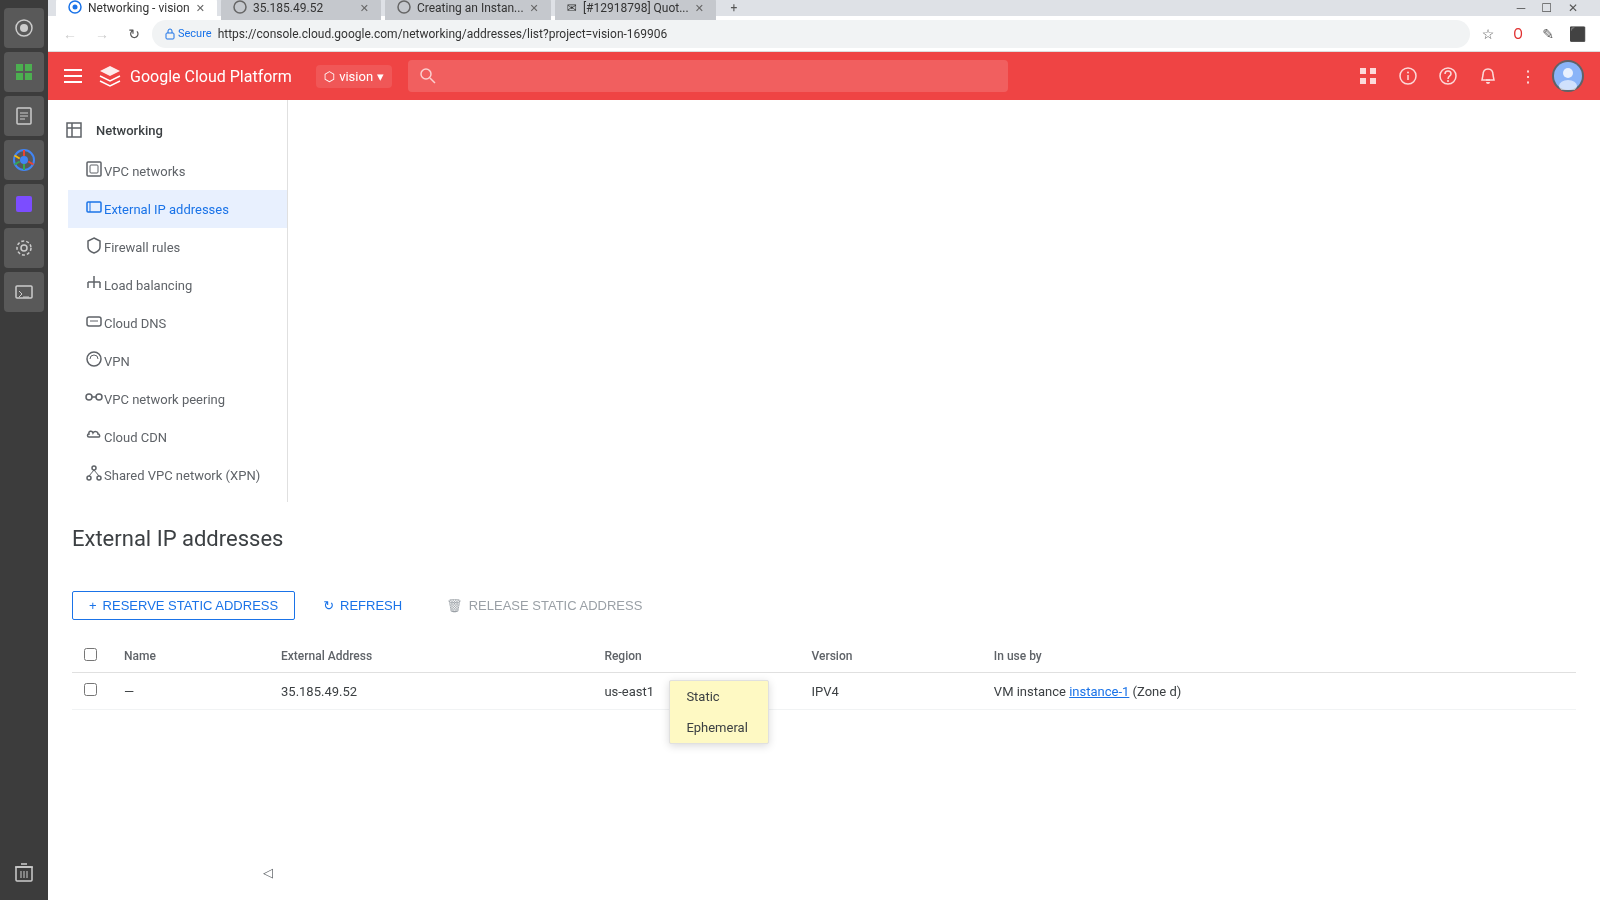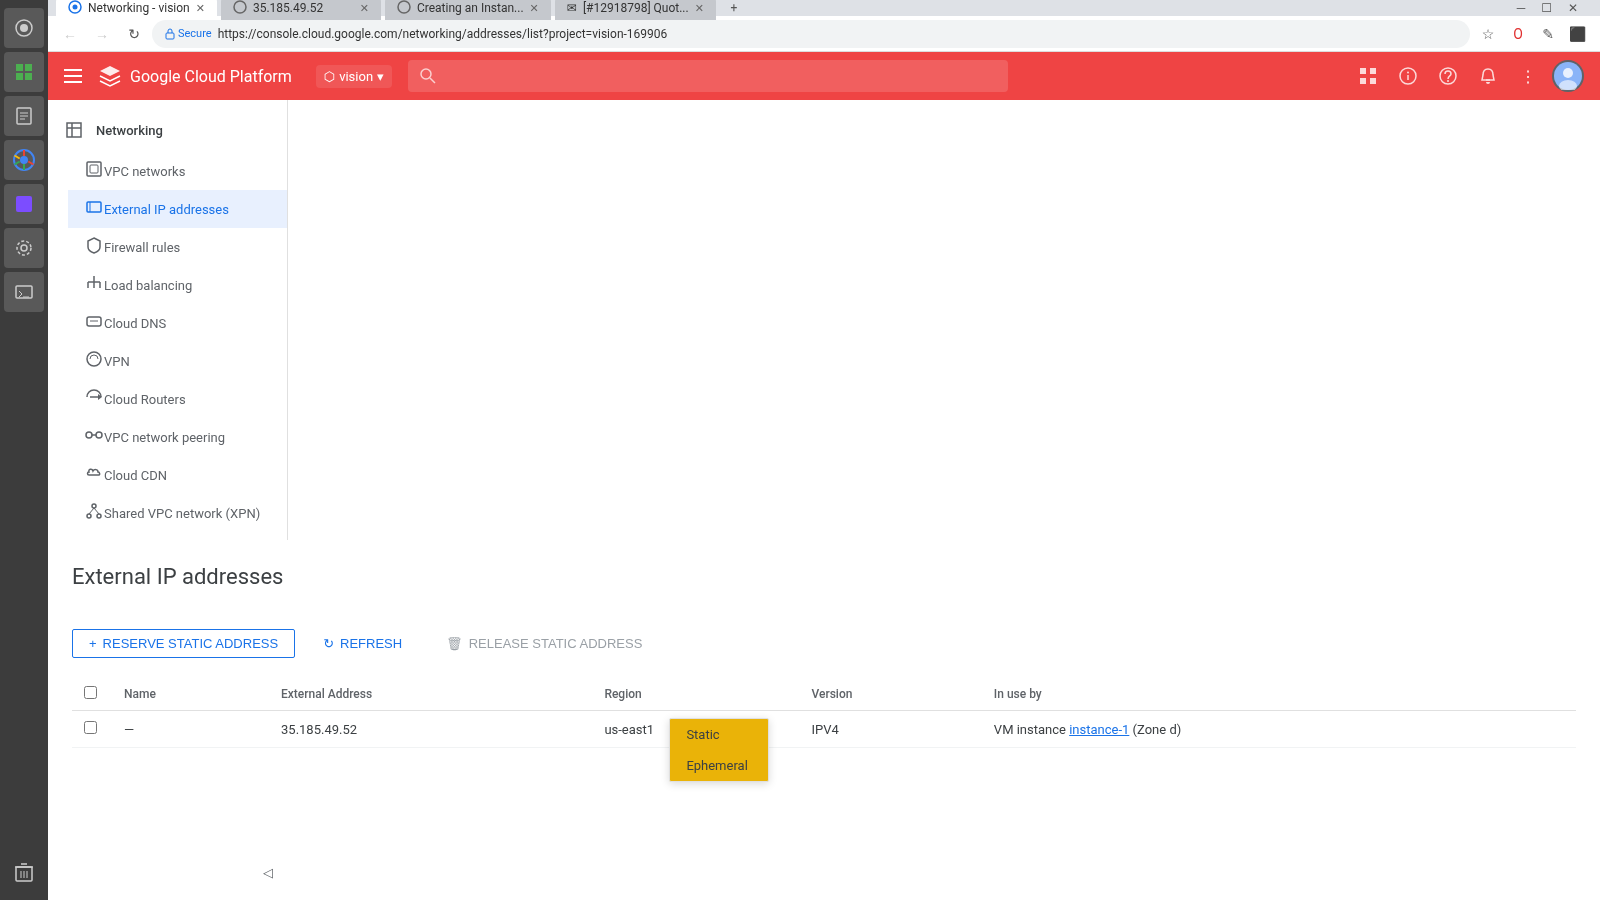--- a/index.html
+++ b/index.html
@@ -126,21 +126,21 @@
       color: #5f6368; border-bottom: 1px solid #e0e0e0; white-space: nowrap;
     }
     .data-table td {
       padding: 10px 12px; font-size: 13px; color: #3c4043;
       border-bottom: 1px solid #f1f3f4;
     }
     .checkbox-cell { width: 40px; }
 
     
     .dropdown-popup {
-      position: absolute; background: #eab308; border: 1px solid #e0e0e0;
+      position: absolute; background: #fef9c3; border: 1px solid #e0e0e0;
       box-shadow: 0 2px 8px rgba(0,0,0,0.15); z-index: 100;
       min-width: 100px; border-radius: 2px;
     }
     .dropdown-popup-item {
       padding: 8px 16px; font-size: 13px; color: #3c4043; cursor: pointer;
     }
 
     
     .instance-link { color: #1a73e8; text-decoration: underline; cursor: pointer; }
 
@@ -419,30 +419,20 @@
       <div class="sidebar-item">
         <span class="sidebar-item-icon">
           <svg width="18" height="18" viewBox="0 0 18 18">
               <circle cx="9" cy="9" r="7" fill="none" stroke="#5f6368" stroke-width="1.5"></circle>
               <path d="M5 9 a4 4 0 0 1 8 0" fill="none" stroke="#5f6368" stroke-width="1"></path>
             </svg>
         </span>
         <span>VPN</span>
       </div>
 
-      <div class="sidebar-item">
-        <span class="sidebar-item-icon">
-          <svg width="18" height="18" viewBox="0 0 18 18">
-              <path d="M2 9 C2 5 5 2 9 2 C13 2 16 5 16 9" fill="none" stroke="#5f6368" stroke-width="1.5"></path>
-              <line x1="5" y1="9" x2="13" y2="9" stroke="#5f6368" stroke-width="1.5"></line>
-              <polygon points="13,6 13,12 17,9" fill="#5f6368"></polygon>
-            </svg>
-        </span>
-        <span>Cloud Routers</span>
-      </div>
 
       <div class="sidebar-item">
         <span class="sidebar-item-icon">
           <svg width="18" height="18" viewBox="0 0 18 18">
               <circle cx="4" cy="9" r="3" fill="none" stroke="#5f6368" stroke-width="1.5"></circle>
               <circle cx="14" cy="9" r="3" fill="none" stroke="#5f6368" stroke-width="1.5"></circle>
               <line x1="7" y1="9" x2="11" y2="9" stroke="#5f6368" stroke-width="1.5"></line>
             </svg>
         </span>
         <span>VPC network peering</span>

